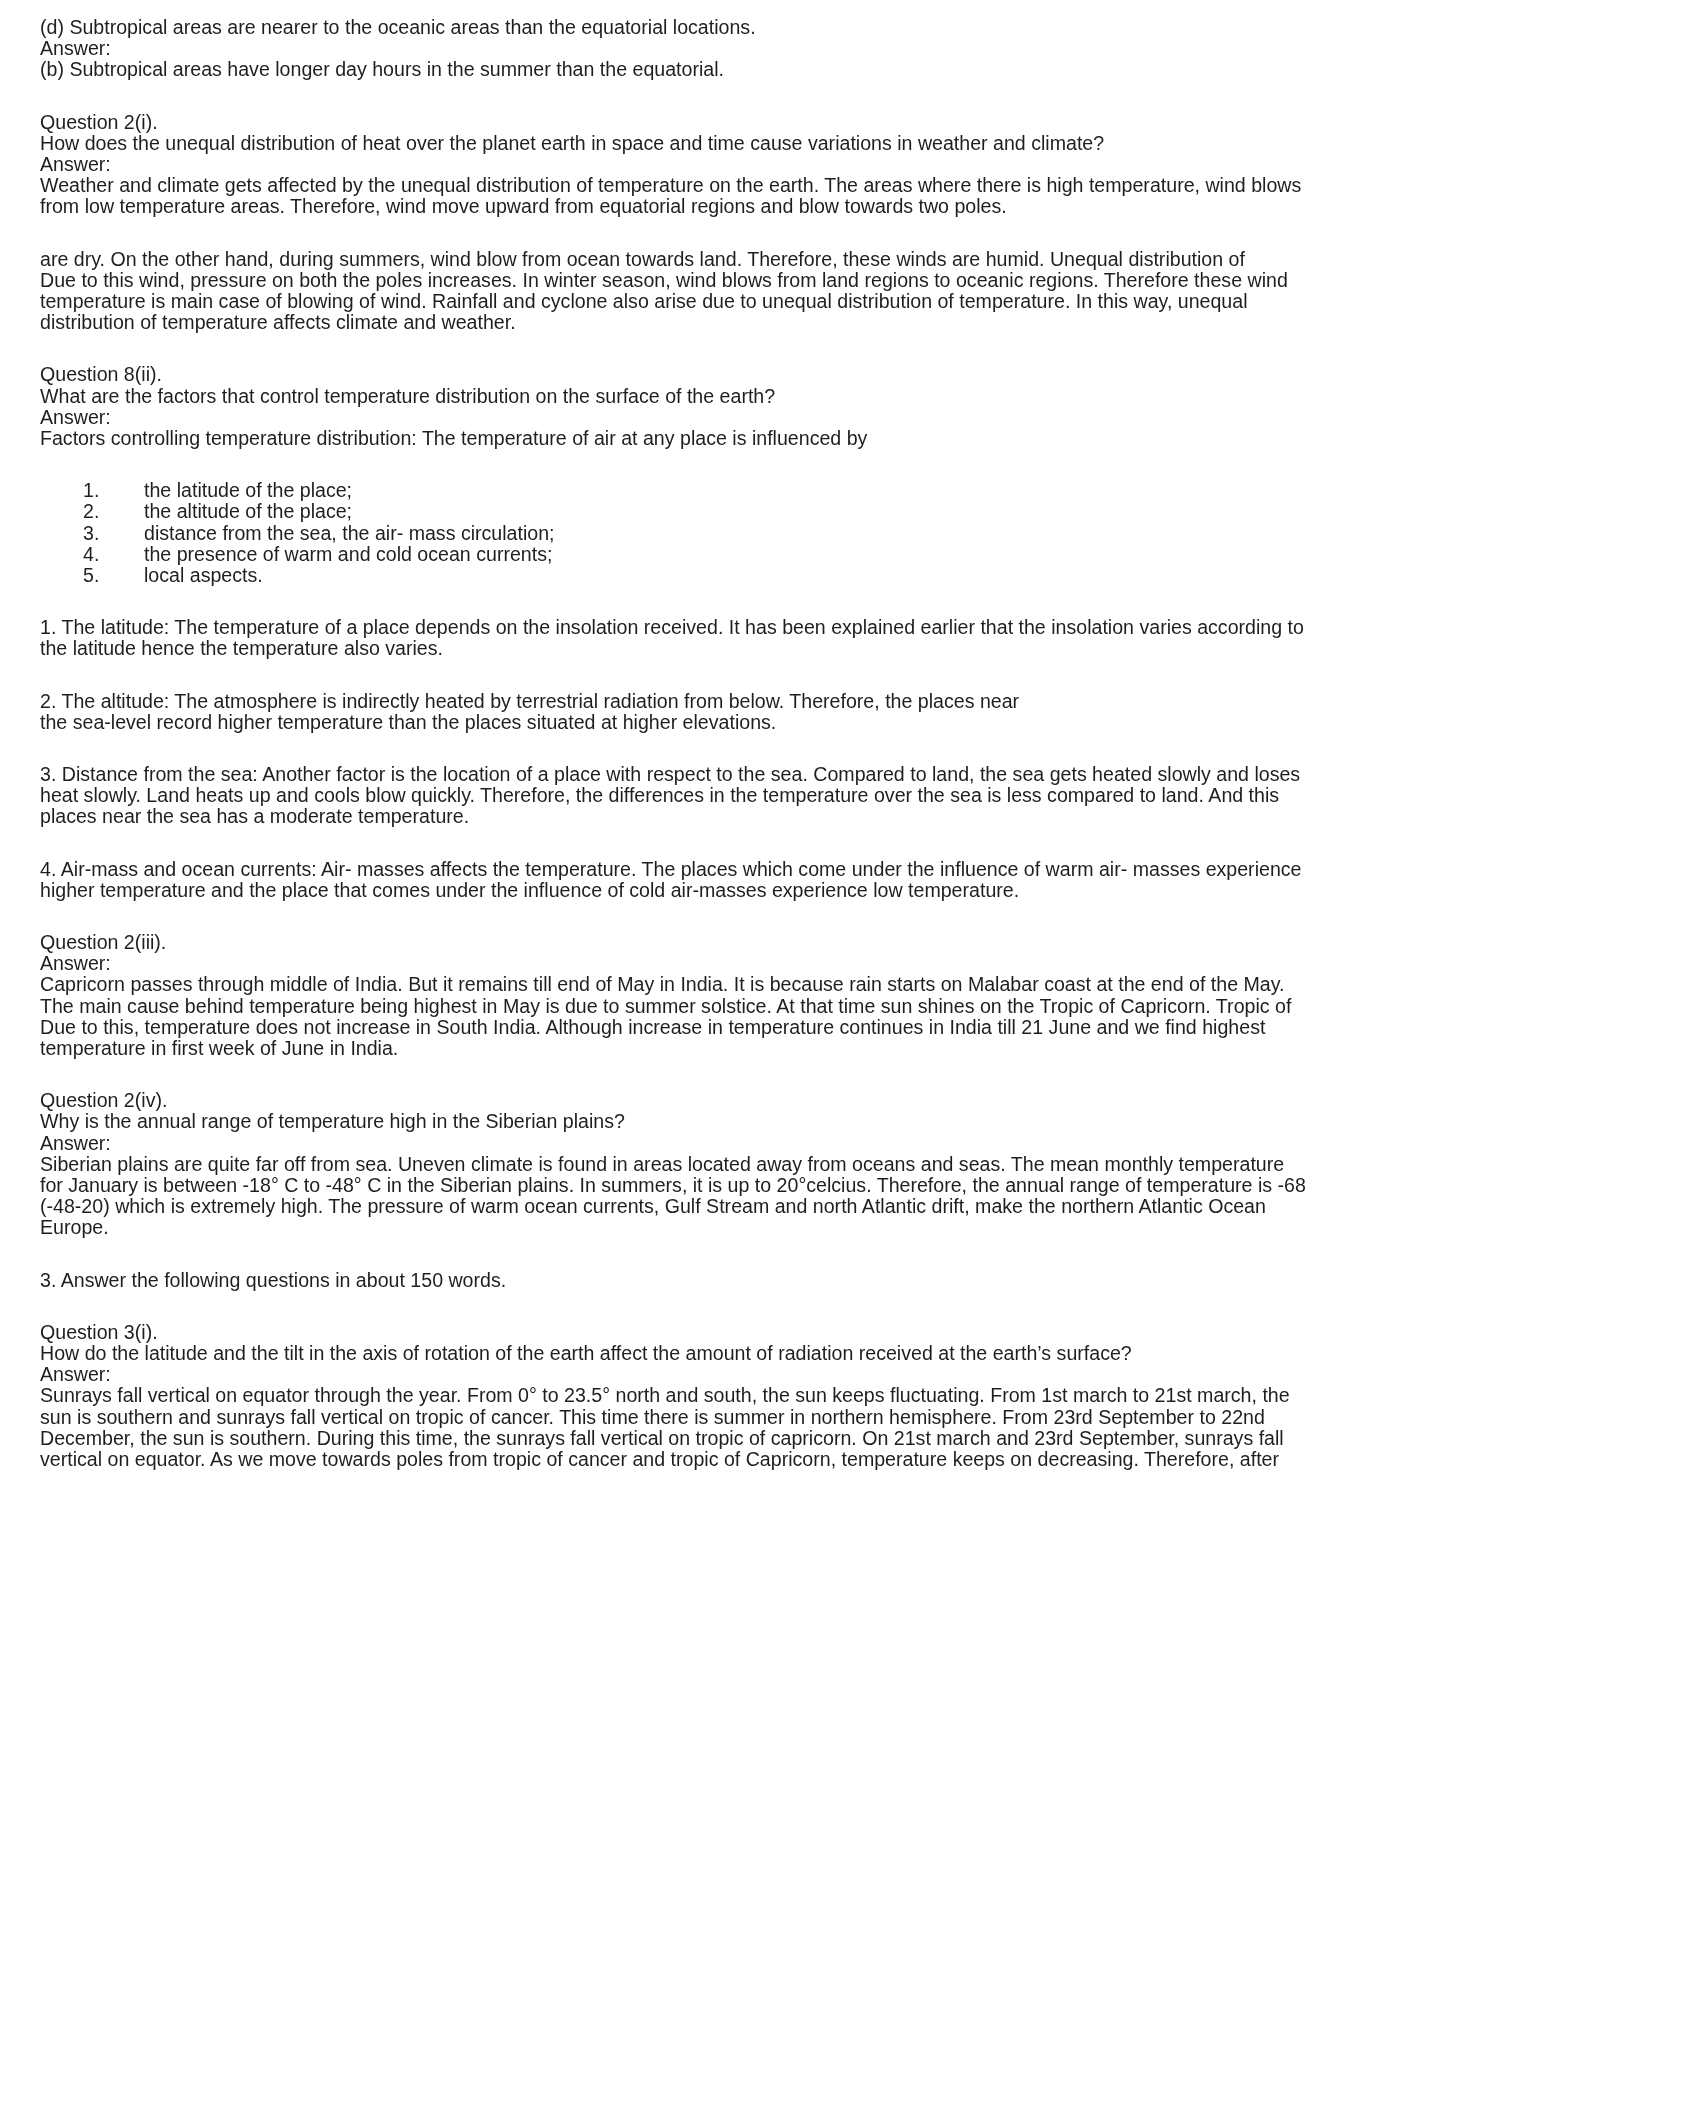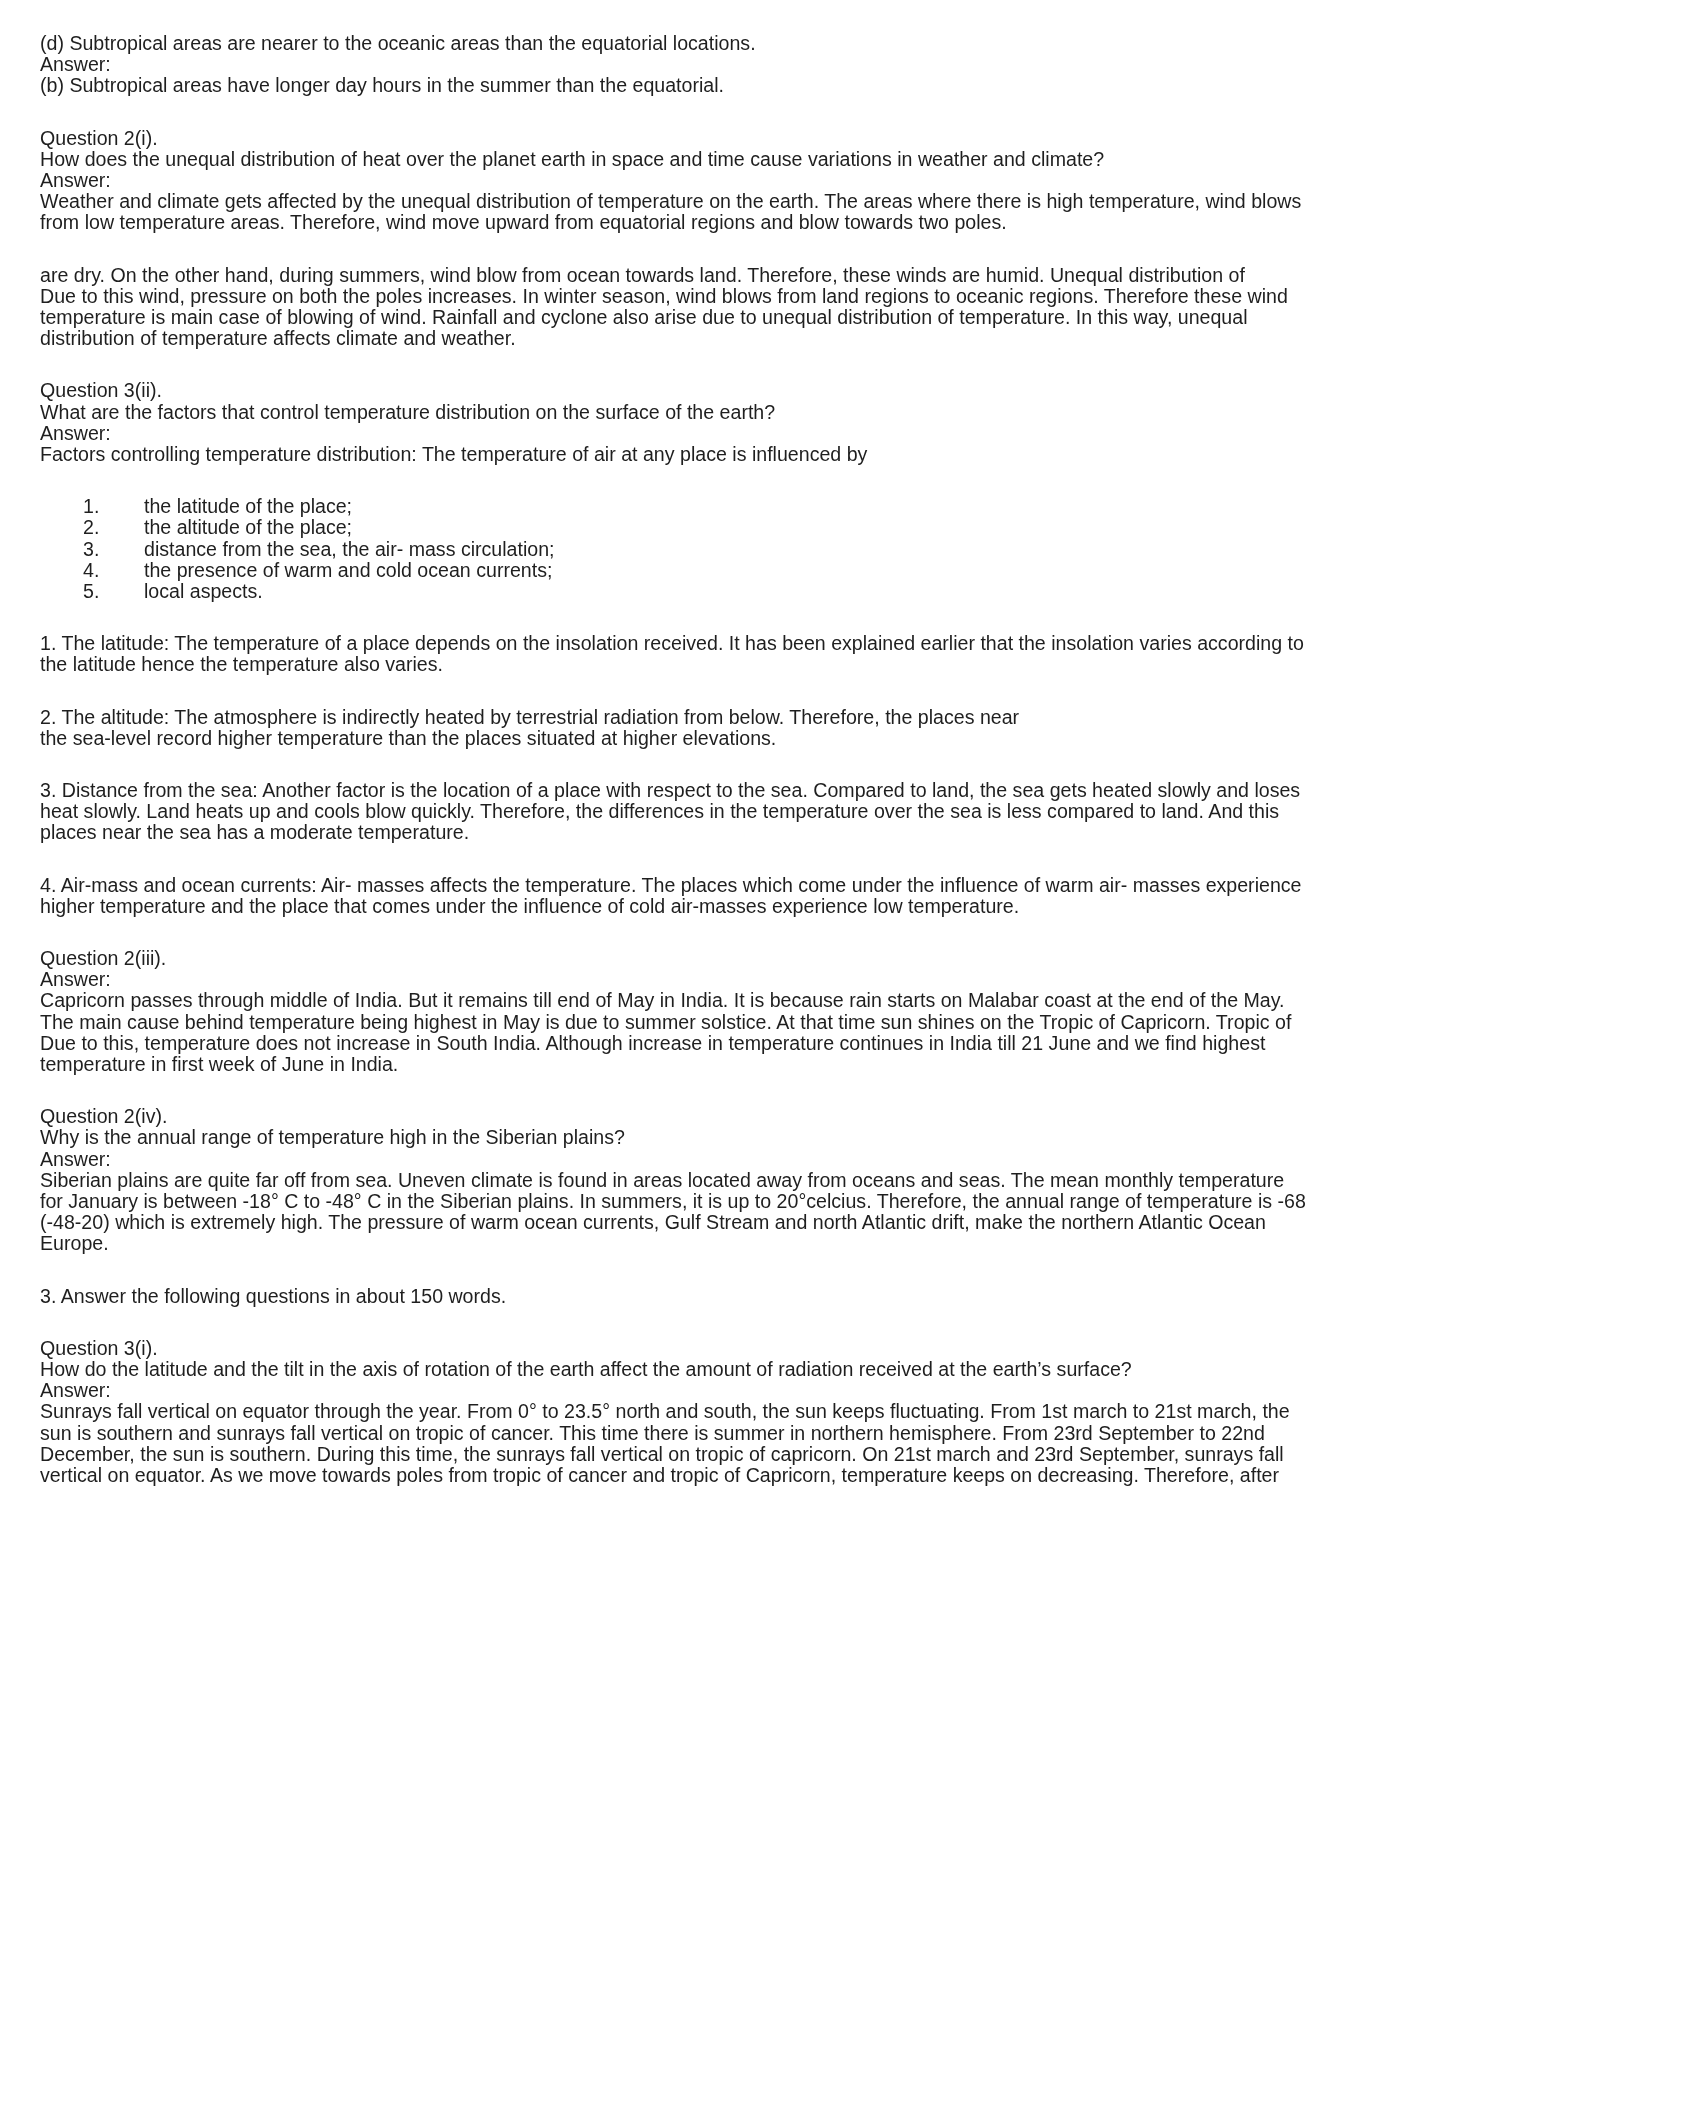--- a/index.html
+++ b/index.html
@@ -14,21 +14,20 @@
     font-family: "Liberation Sans", sans-serif;
     color: #1f1f1f;
     font-size: 19.6px;
     line-height: 21.2px;
   }
   .page {
     position: relative;
     padding: 17px 0 0 40px;
     width: 1640px;
     box-sizing: border-box;
-    margin-top: 16px;
   }
   .block {
     margin: 0 0 31px 0;
   }
   .line {
     display: block;
     white-space: nowrap;
   }
   ol.factors {
     list-style: none;
@@ -72,21 +71,21 @@
     <span class="line">from low temperature areas. Therefore, wind move upward from equatorial regions and blow towards two poles.</span>
   </div>
   <div class="block">
     <span class="line">are dry. On the other hand, during summers, wind blow from ocean towards land. Therefore, these winds are humid. Unequal distribution of</span>
     <span class="line">Due to this wind, pressure on both the poles increases. In winter season, wind blows from land regions to oceanic regions. Therefore these wind</span>
     <span class="line">temperature is main case of blowing of wind. Rainfall and cyclone also arise due to unequal distribution of temperature. In this way, unequal</span>
     <span class="line">distribution of temperature affects climate and weather.</span>
   </div>
 
   <div class="block">
-    <span class="line">Question 3(ii).</span>
+    <span class="line">Question 8(ii).</span>
     <span class="line">What are the factors that control temperature distribution on the surface of the earth?</span>
     <span class="line">Answer:</span>
     <span class="line">Factors controlling temperature distribution: The temperature of air at any place is influenced by</span>
   </div>
 
   <ol class="factors">
     <li>
       <span class="num"><span>1.</span></span>
       <span class="txt">the latitude of the place;</span>
     </li>

